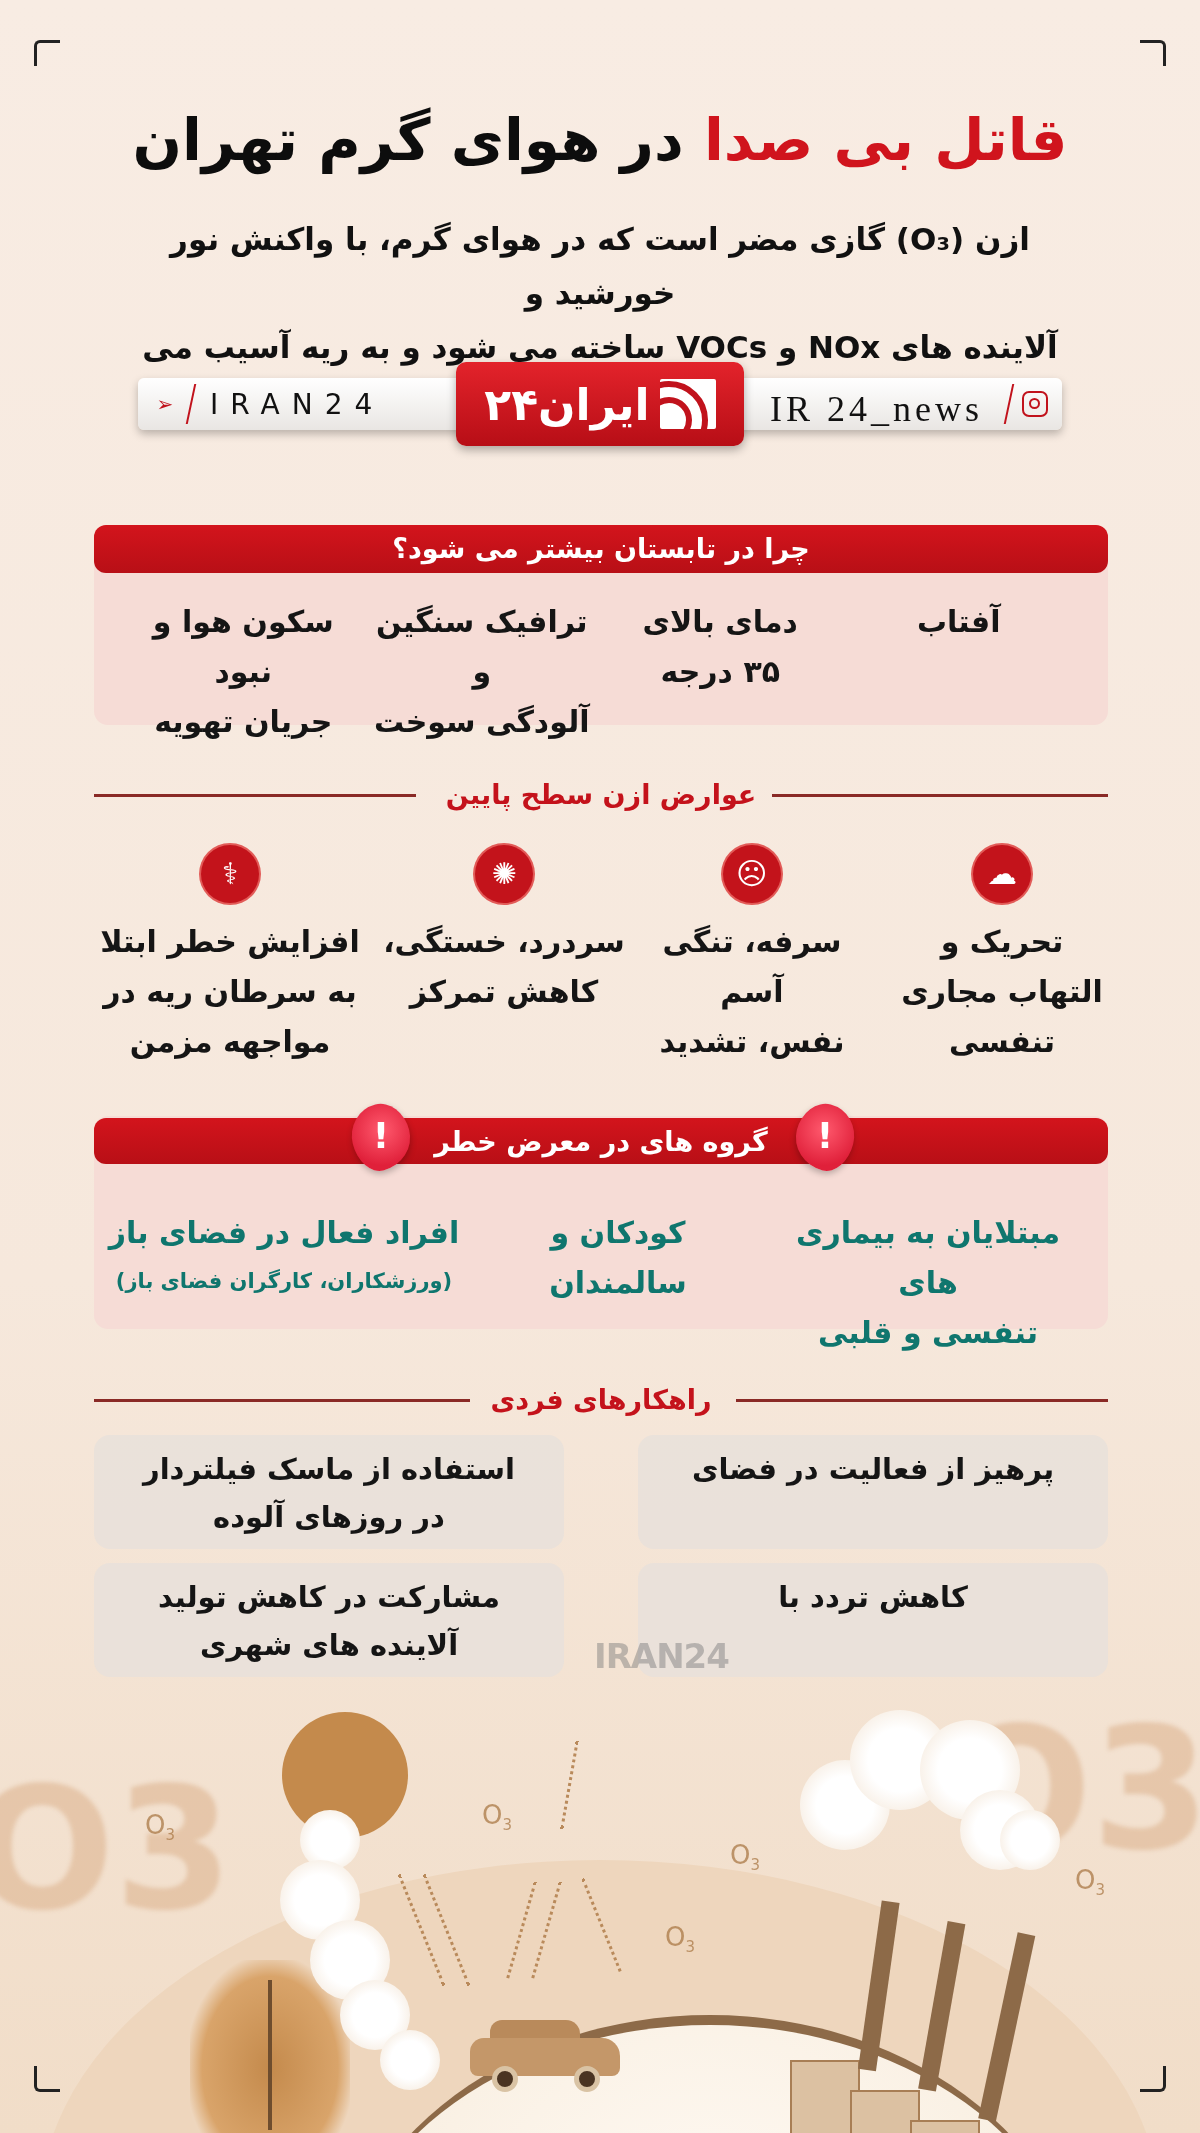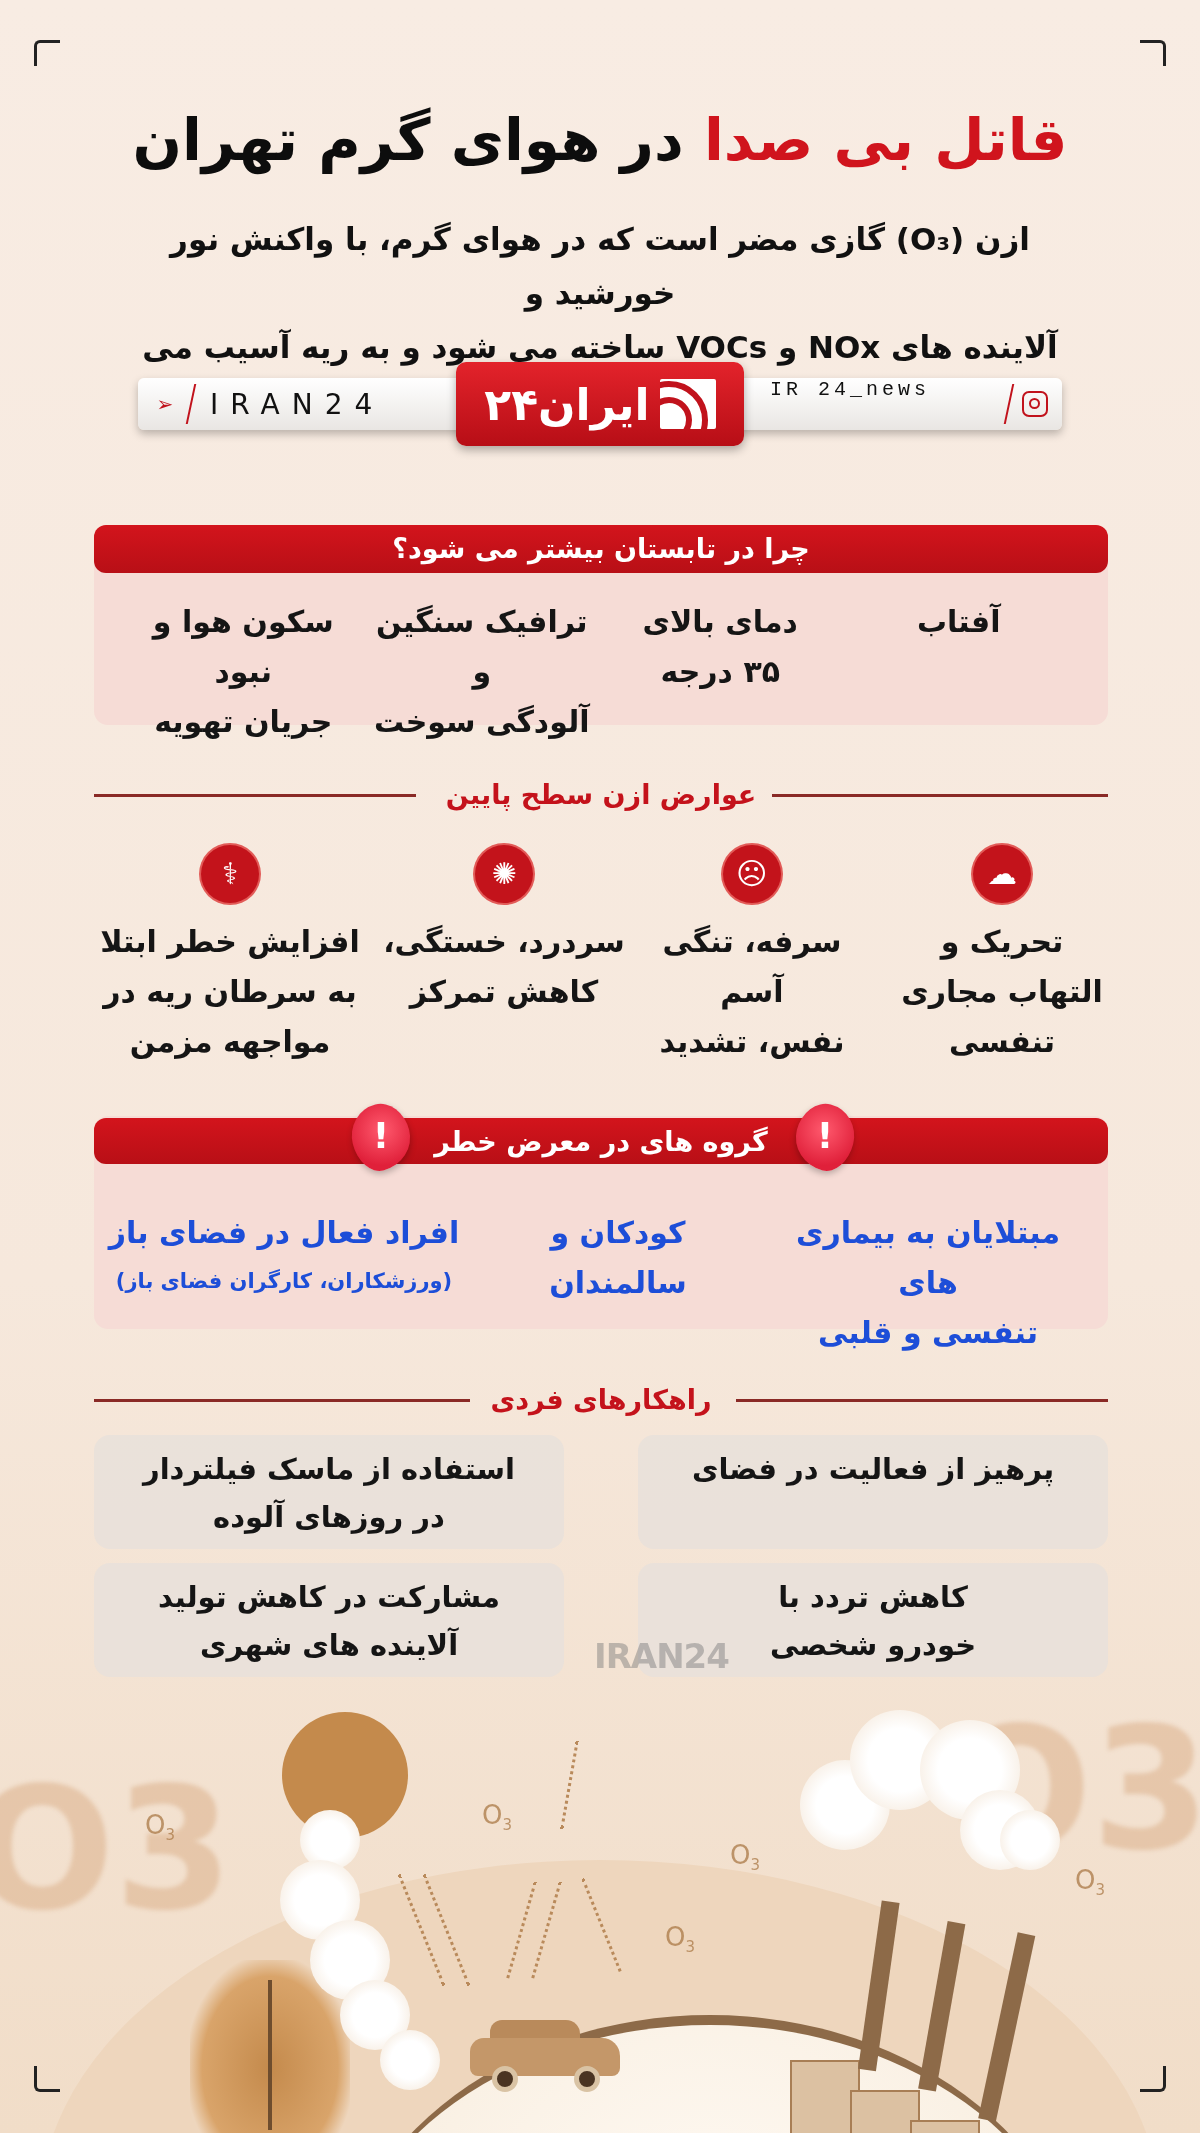--- a/index.html
+++ b/index.html
@@ -25,21 +25,21 @@
     .title .black { color: #0d0d0d; }
     .subtitle { position: absolute; top: 212px; left: 120px; width: 960px; text-align: center; font-weight: 700; font-size: 31px; line-height: 54px; color: #111; }
 
     
     .brandbar { position: absolute; top: 378px; left: 138px; width: 924px; height: 52px; background: linear-gradient(#ffffff, #e9e6e3); border-radius: 6px; box-shadow: 0 4px 8px rgba(0,0,0,0.25); direction: ltr; }
     .brandbar .tg { position: absolute; left: 14px; top: 13px; width: 26px; height: 26px; color: #c1121c; font-size: 20px; line-height: 26px; text-align: center; }
     .brandbar .sep { position: absolute; top: 6px; width: 2px; height: 40px; background: #c1121c; transform: skewX(-12deg); }
     .brandbar .sep.l { left: 52px; }
     .brandbar .sep.r { right: 52px; }
     .brandbar .left-text { position: absolute; left: 72px; top: 10px; font-size: 28px; letter-spacing: 12px; font-family: "DejaVu Sans", sans-serif; color: #111; }
-    .brandbar .right-text { position: absolute; left: 632px; top: 0; font-size: 20px; letter-spacing: 4px; font-family: Liberation Mono, monospace; color: #111; }
+    .brandbar .right-text { position: absolute; left: 632px; top: 10px; font-size: 36px; letter-spacing: 4px; font-family: Liberation Serif, serif; color: #111; }
     .brandbar .ig { position: absolute; right: 14px; top: 13px; width: 26px; height: 26px; border: 2.5px solid #c1121c; border-radius: 7px; }
     .brandbar .ig::after { content: ""; position: absolute; left: 5px; top: 5px; width: 11px; height: 11px; border: 2.5px solid #c1121c; border-radius: 50%; box-sizing: border-box; }
     .logo { position: absolute; top: 362px; left: 456px; width: 288px; height: 84px; background: linear-gradient(#e3232b, #b70e16); border-radius: 10px; box-shadow: 0 4px 10px rgba(0,0,0,0.3); direction: ltr; display: flex; align-items: center; justify-content: center; gap: 10px; }
     .logo .logo-text { color: #fff; font-weight: 900; font-size: 44px; letter-spacing: -1px; }
     .logo .logo-mark { width: 56px; height: 50px; background: #fff; position: relative; border-radius: 2px; overflow: hidden; }
     .logo .logo-mark::before { content: ""; position: absolute; left: -30px; bottom: -30px; width: 66px; height: 66px; border-radius: 50%; border: 6px solid #c1121c; }
     .logo .logo-mark::after { content: ""; position: absolute; left: -14px; bottom: -14px; width: 34px; height: 34px; border-radius: 50%; border: 6px solid #c1121c; }
 
     
     .card { position: absolute; left: 94px; width: 1014px; background: #f6dcd6; border-radius: 14px; }
@@ -71,21 +71,21 @@
     
     .risk { top: 1116px; height: 213px; }
     .risk .card-head { height: 46px; top: 2px; }
     .alert { position: absolute; top: -12px; width: 58px; height: 66px; }
     .alert .shape { position: absolute; inset: 0; background: radial-gradient(circle at 45% 40%, #ff5a6e, #e0203a 70%); border-radius: 46% 54% 40% 60% / 50% 50% 50% 50%; transform: rotate(14deg); box-shadow: 0 3px 6px rgba(0,0,0,0.25); }
     .alert .mark { position: absolute; left: 0; right: 0; top: 10px; text-align: center; color: #fff; font-weight: 900; font-size: 36px; line-height: 44px; }
     .alert.a1 { right: 254px; }
     .alert.a2 { left: 258px; transform: scaleX(-1); }
     .alert.a2 .mark { transform: scaleX(-1); }
     .risk .items { position: absolute; top: 92px; left: 0; width: 100%; }
-    .risk .g { position: absolute; top: 0; text-align: center; font-weight: 700; font-size: 30px; line-height: 50px; color: #1d4ed8; }
+    .risk .g { position: absolute; top: 0; text-align: center; font-weight: 700; font-size: 30px; line-height: 50px; color: #0f766e; }
     .risk .g1 { right: 20px; width: 320px; }
     .risk .g2 { right: 380px; width: 220px; }
     .risk .g3 { left: 10px; width: 360px; }
     .risk .g3 .small { font-size: 21px; line-height: 46px; font-weight: 600; }
 
     
     .sol { position: absolute; width: 470px; height: 114px; background: rgba(232, 224, 218, 0.85); border-radius: 16px; text-align: center; font-weight: 700; font-size: 29px; line-height: 48px; color: #151515; padding-top: 10px; }
     .sol.t1 { right: 92px; top: 1435px; }
     .sol.t2 { left: 94px; top: 1435px; }
     .sol.t3 { right: 92px; top: 1563px; }
@@ -242,21 +242,20 @@
 
   <div class="sol t1">
     <div>پرهیز از فعالیت در فضای</div>
   </div>
   <div class="sol t2">
     <div>استفاده از ماسک فیلتردار</div>
     <div>در روزهای آلوده</div>
   </div>
   <div class="sol t3">
     <div>کاهش تردد با</div>
-    <div>خودرو شخصی</div>
   </div>
   <div class="sol t4">
     <div>مشارکت در کاهش تولید</div>
     <div>آلاینده های شهری</div>
   </div>
   <div class="watermark">IRAN24</div>
 
   <div class="illus">
     <div class="bigO3 l">O3</div>
     <div class="bigO3 r">O3</div>

